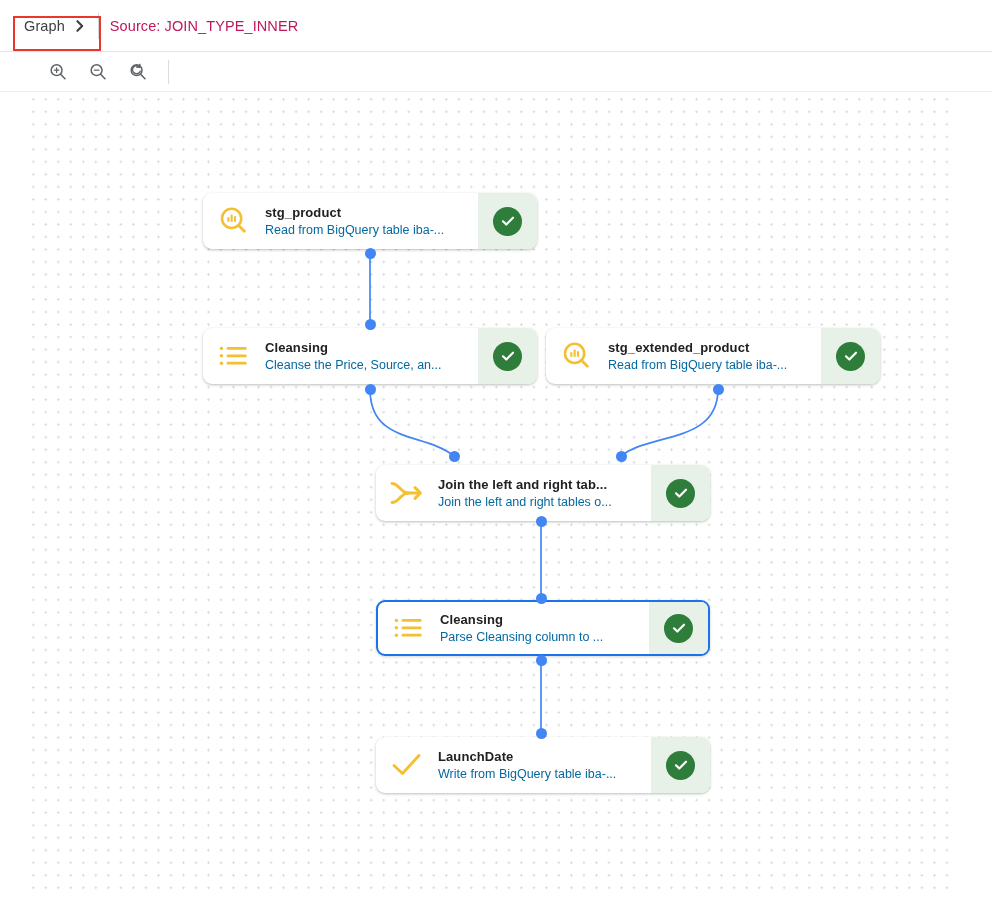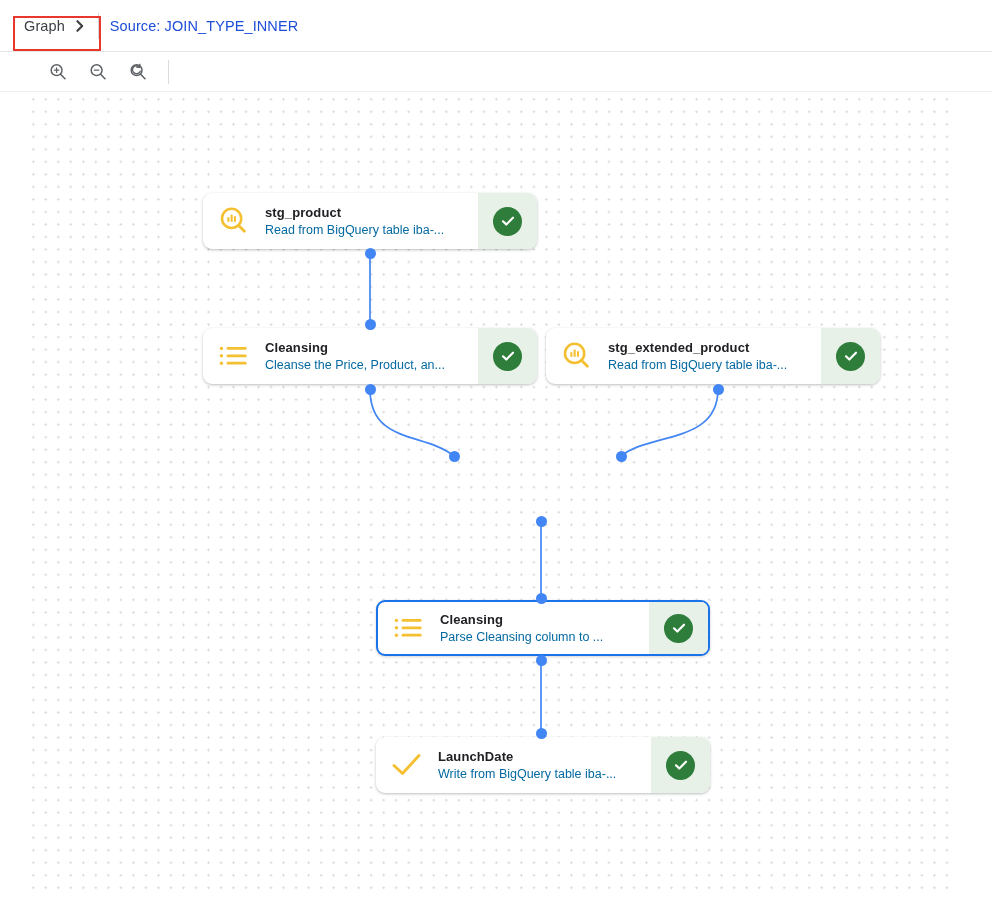--- a/index.html
+++ b/index.html
@@ -31,21 +31,21 @@
   }
   .crumb-chevron {
     display: inline-block; width: 12px; height: 14px;
     position: relative; cursor: pointer;
   }
   .crumb-chevron svg { display:block; }
   .crumb-divider {
     width: 1px; height: 26px; background: #d4d6d8; margin: 0 11px 0 12px;
   }
   .crumb-source {
-    font-size: 14.5px; color: #1d4ed8; letter-spacing: 0.1px;
+    font-size: 14.5px; color: #be185d; letter-spacing: 0.1px;
   }
   .redbox {
     position: absolute;
     left: 13px; top: 16px; width: 88px; height: 35px;
     border: 2px solid #e8372c;
     pointer-events: none;
     z-index: 40;
   }
 
   
@@ -225,21 +225,21 @@
           <circle cx="3.4" cy="6.4" r="1.7" fill="#f4c032"></circle>
           <circle cx="3.4" cy="13.8" r="1.7" fill="#f4c032"></circle>
           <circle cx="3.4" cy="21.2" r="1.7" fill="#f4c032"></circle>
           <rect x="8.6" y="5.0" width="20" height="2.8" rx="1.2" fill="#f4c032"></rect>
           <rect x="8.6" y="12.4" width="20" height="2.8" rx="1.2" fill="#f4c032"></rect>
           <rect x="8.6" y="19.8" width="20" height="2.8" rx="1.2" fill="#f4c032"></rect>
         </svg>
       </div>
       <div class="node-body">
         <div class="node-title">Cleansing</div>
-        <div class="node-sub">Cleanse the Price, Product, an...</div>
+        <div class="node-sub">Cleanse the Price, Source, an...</div>
       </div>
       <div class="node-status">
         <span class="status-circle">
           <svg width="18" height="18" viewBox="0 0 18 18">
             <path d="M4 9.3 L7.3 12.5 L14 5.7" fill="none" stroke="#ffffff" stroke-width="2.2" stroke-linecap="round" stroke-linejoin="round"></path>
           </svg>
         </span>
       </div>
     </div>
 
@@ -259,20 +259,41 @@
       </div>
       <div class="node-status">
         <span class="status-circle">
           <svg width="18" height="18" viewBox="0 0 18 18">
             <path d="M4 9.3 L7.3 12.5 L14 5.7" fill="none" stroke="#ffffff" stroke-width="2.2" stroke-linecap="round" stroke-linejoin="round"></path>
           </svg>
         </span>
       </div>
     </div>
 
+    <div class="node" style="left:350px; top:373px; width:334px;">
+      <div class="node-icon">
+        <svg width="36" height="30" viewBox="0 0 36 30">
+          <path d="M3 5.5 C10 5.5 12 15 19 15" fill="none" stroke="#f4c032" stroke-width="2.9" stroke-linecap="round"></path>
+          <path d="M3 24.5 C10 24.5 12 15 19 15" fill="none" stroke="#f4c032" stroke-width="2.9" stroke-linecap="round"></path>
+          <line x1="17" y1="15" x2="31" y2="15" stroke="#f4c032" stroke-width="2.9" stroke-linecap="round"></line>
+          <path d="M26 9.6 L31.4 15 L26 20.4" fill="none" stroke="#f4c032" stroke-width="2.9" stroke-linecap="round" stroke-linejoin="round"></path>
+        </svg>
+      </div>
+      <div class="node-body">
+        <div class="node-title">Join the left and right tab...</div>
+        <div class="node-sub">Join the left and right tables o...</div>
+      </div>
+      <div class="node-status">
+        <span class="status-circle">
+          <svg width="18" height="18" viewBox="0 0 18 18">
+            <path d="M4 9.3 L7.3 12.5 L14 5.7" fill="none" stroke="#ffffff" stroke-width="2.2" stroke-linecap="round" stroke-linejoin="round"></path>
+          </svg>
+        </span>
+      </div>
+    </div>
 
     <div class="node selected" style="left:350px; top:508px; width:334px;">
       <div class="node-icon">
         <svg width="32" height="28" viewBox="0 0 32 28">
           <circle cx="3.4" cy="6.4" r="1.7" fill="#f4c032"></circle>
           <circle cx="3.4" cy="13.8" r="1.7" fill="#f4c032"></circle>
           <circle cx="3.4" cy="21.2" r="1.7" fill="#f4c032"></circle>
           <rect x="8.6" y="5.0" width="20" height="2.8" rx="1.2" fill="#f4c032"></rect>
           <rect x="8.6" y="12.4" width="20" height="2.8" rx="1.2" fill="#f4c032"></rect>
           <rect x="8.6" y="19.8" width="20" height="2.8" rx="1.2" fill="#f4c032"></rect>

